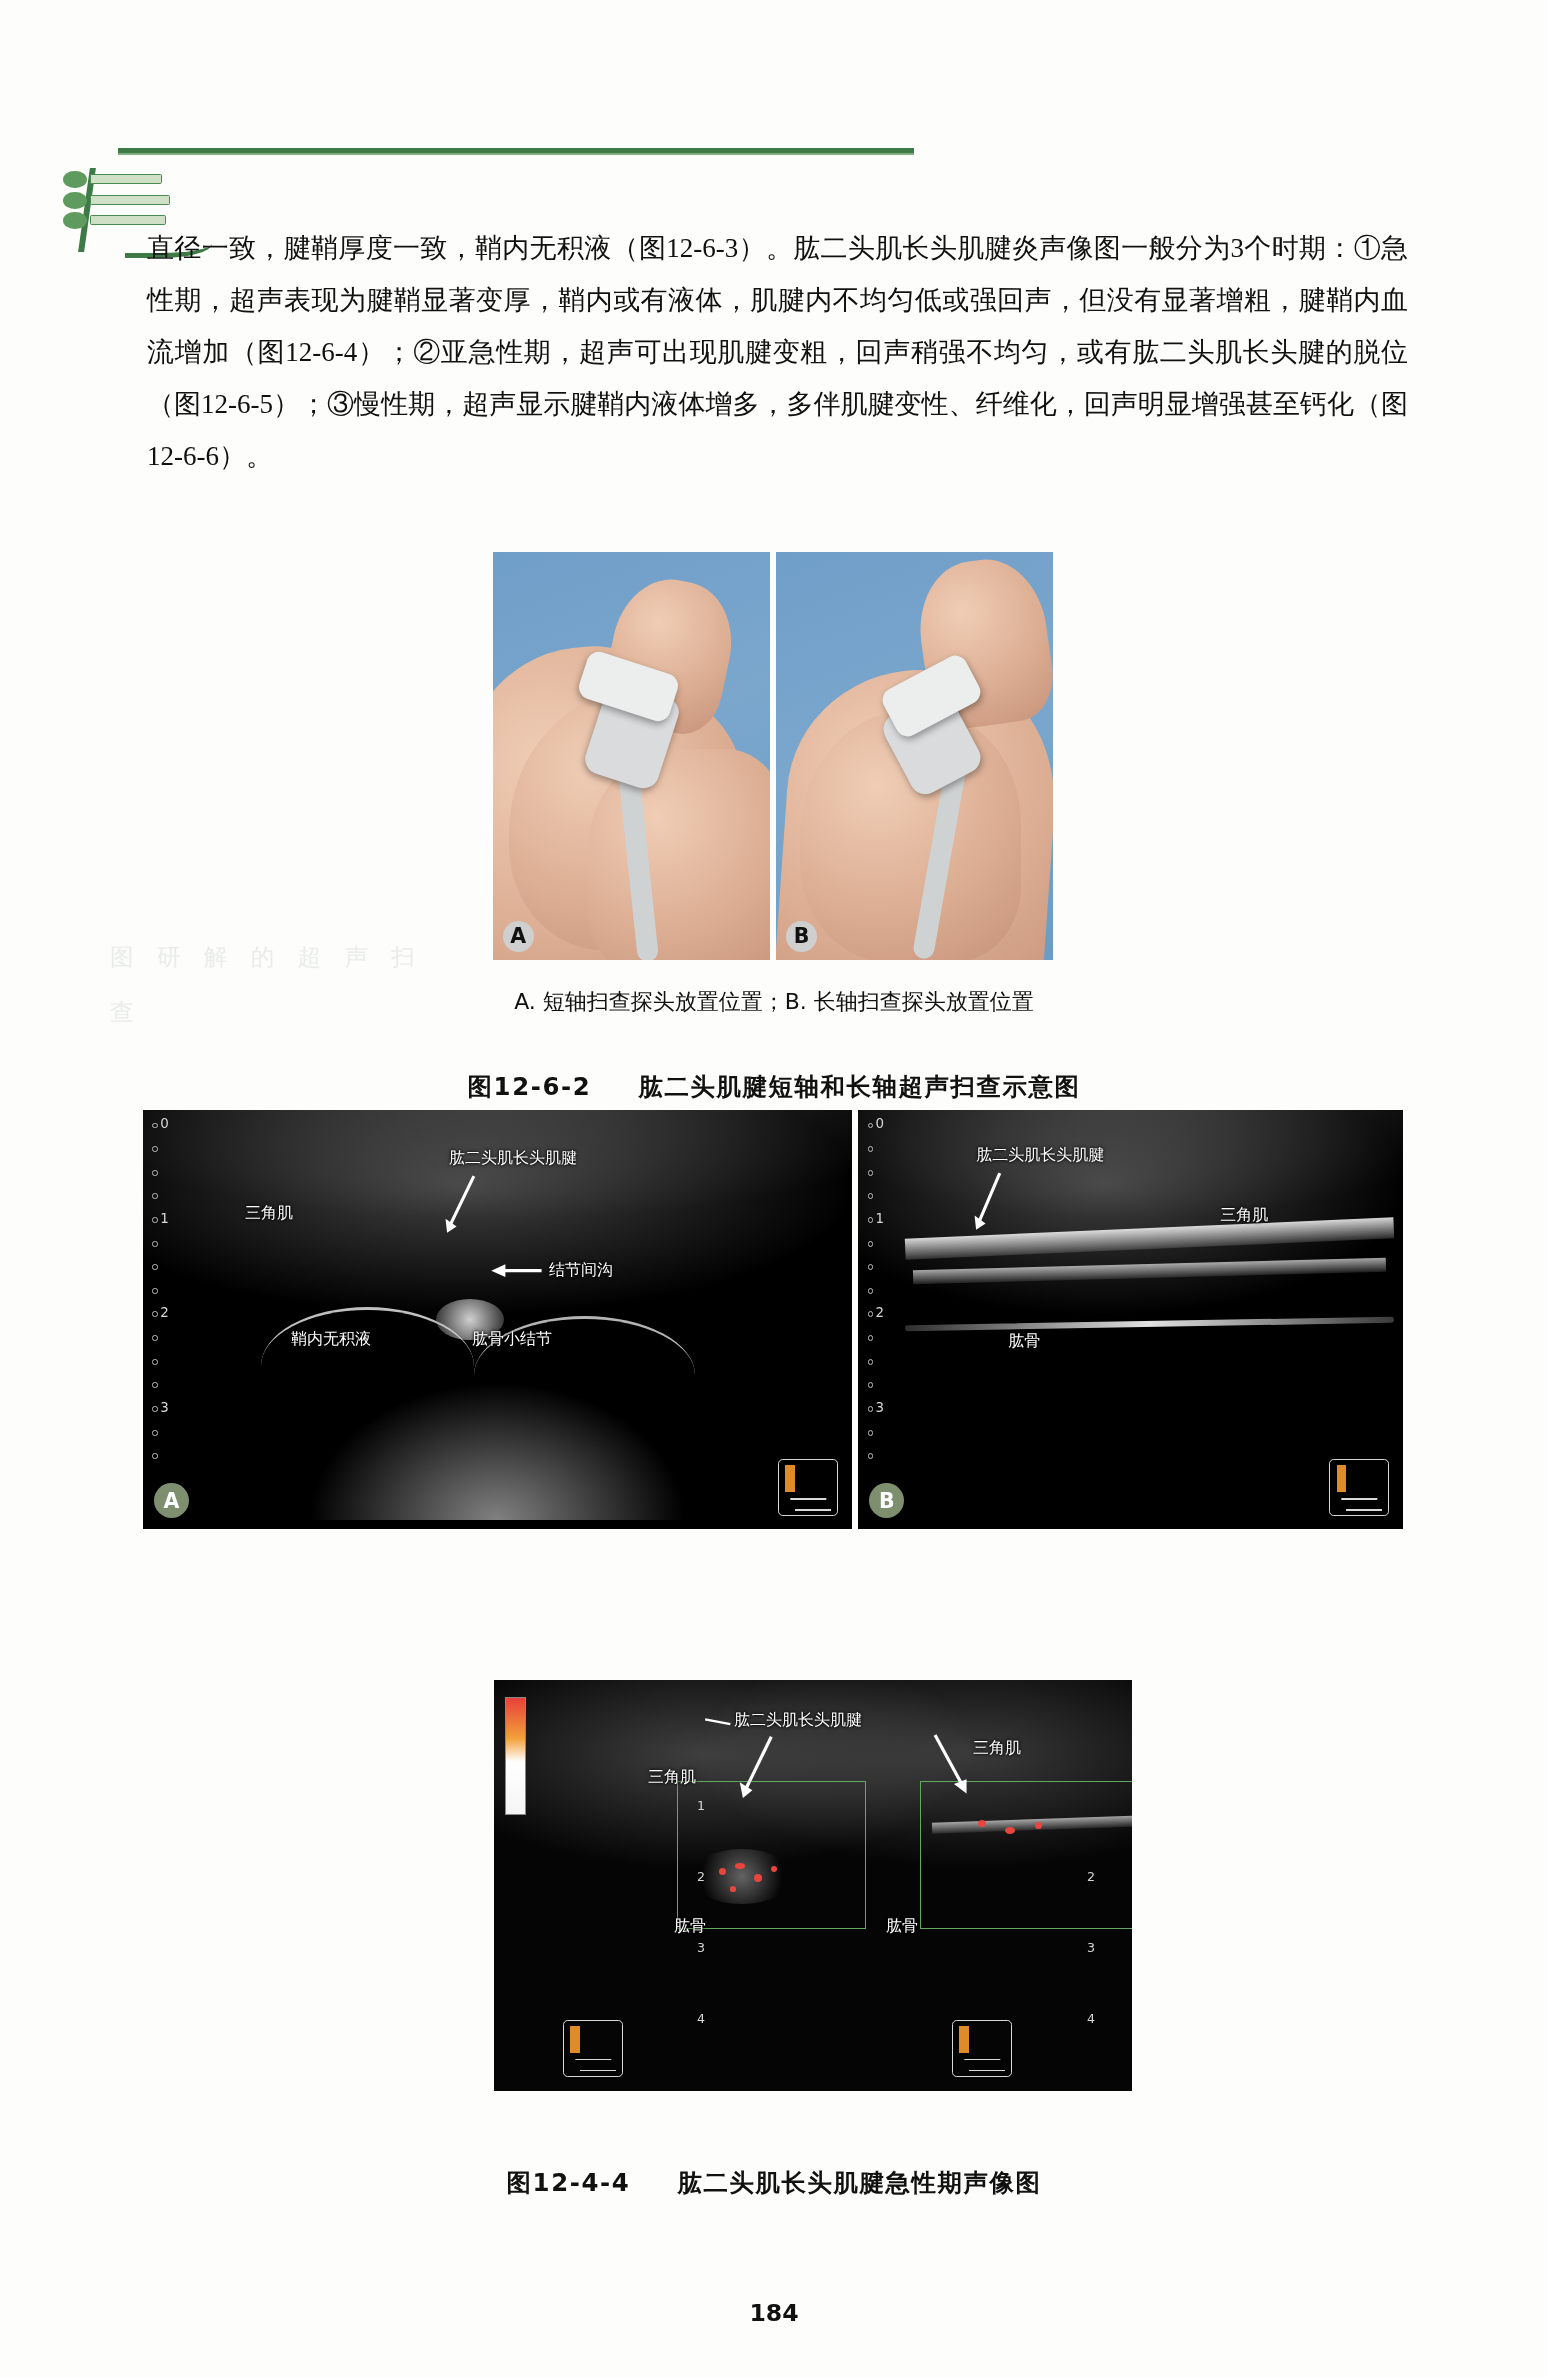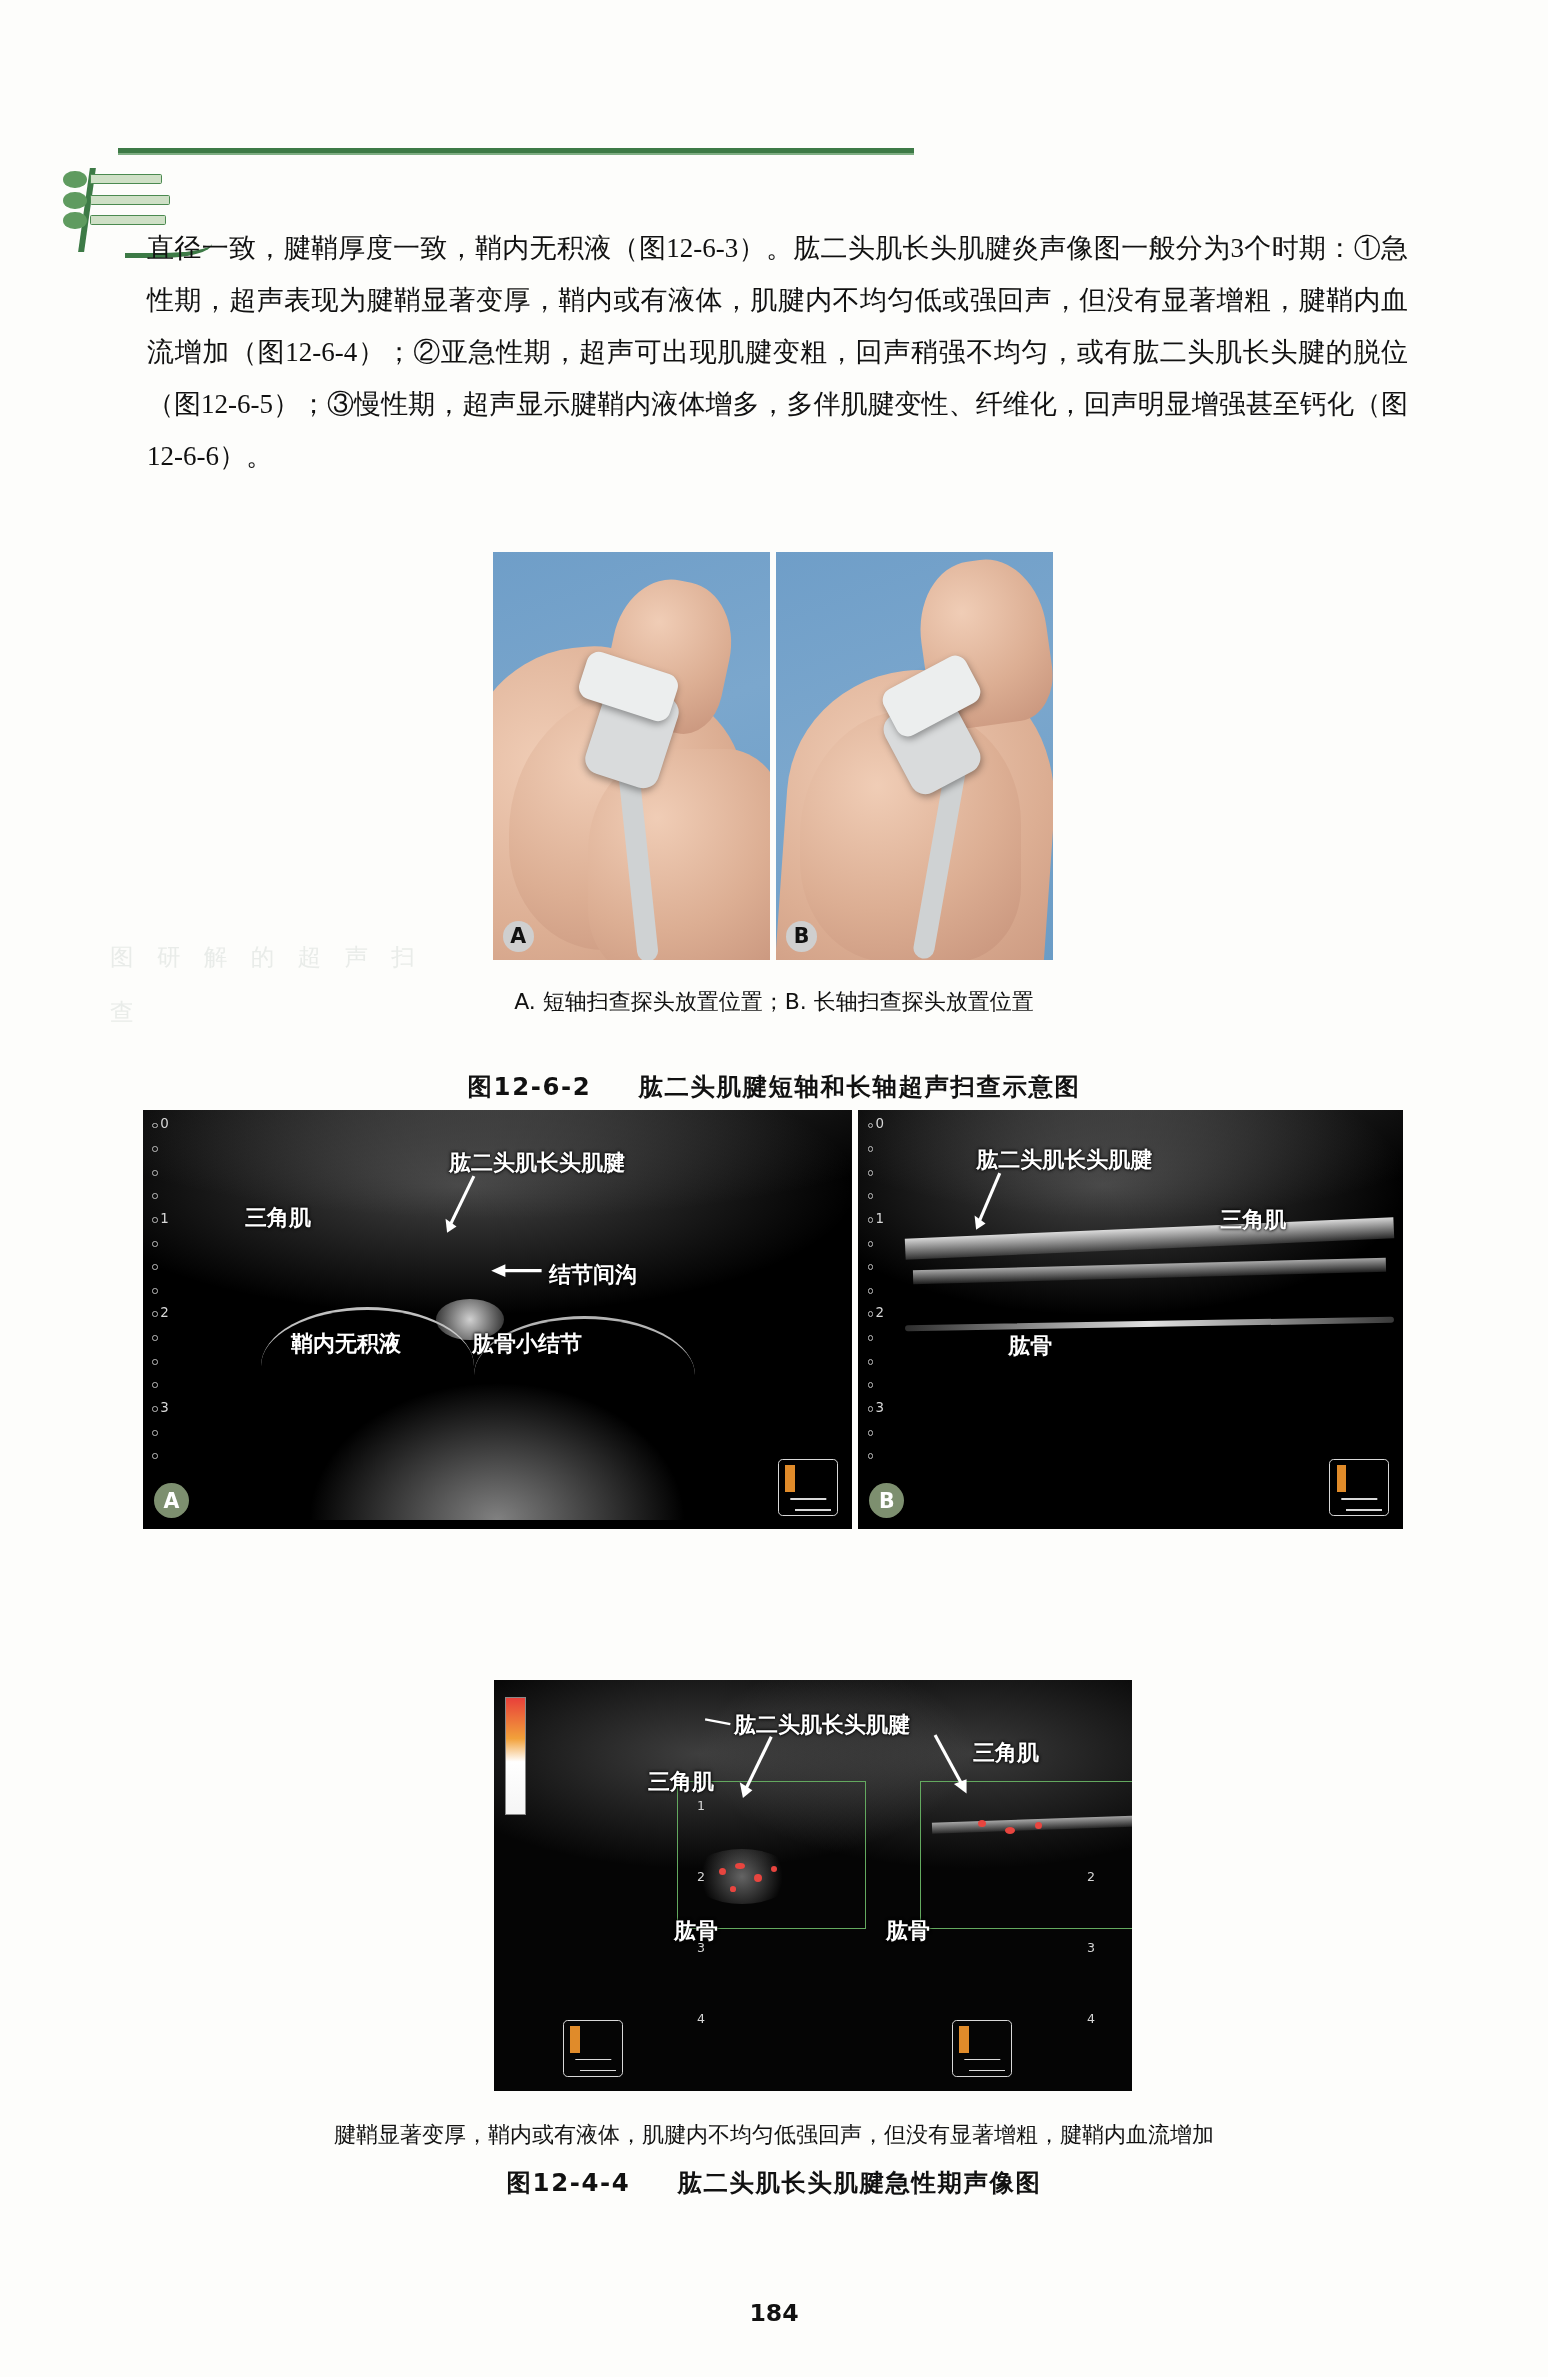--- a/index.html
+++ b/index.html
@@ -282,22 +282,22 @@
     position: absolute;
     left: 3.2px;
     width: 5.5px; height: 5.5px;
     border: 0.8px solid #bdbdbd;
     border-radius: 50%;
   }
   .uslabel {
     position: absolute;
     color: #fff;
     font-family: "DejaVu Sans", sans-serif;
-    font-size: 22px;
-    font-weight: 700;
+    font-size: 16px;
+    font-weight: 400;
     text-shadow: 0 0 3.9px #000, 0 0 2.4px #000;
     white-space: nowrap;
   }
   .usbadge {
     position: absolute;
     left: 11px; bottom: 11px;
     width: 35px; height: 35px;
     border-radius: 50%;
     background: #7d8f6f;
     color: #fff;
@@ -574,21 +574,20 @@
     <div style="position:absolute;left:203px;top:260px;color:#d6d6d6;font-size:12.6px;font-family:'DejaVu Sans',sans-serif;">3</div>
     <div style="position:absolute;left:203px;top:331px;color:#d6d6d6;font-size:12.6px;font-family:'DejaVu Sans',sans-serif;">4</div>
     <div style="position:absolute;left:593px;top:189px;color:#d6d6d6;font-size:12.6px;font-family:'DejaVu Sans',sans-serif;">2</div>
     <div style="position:absolute;left:593px;top:260px;color:#d6d6d6;font-size:12.6px;font-family:'DejaVu Sans',sans-serif;">3</div>
     <div style="position:absolute;left:593px;top:331px;color:#d6d6d6;font-size:12.6px;font-family:'DejaVu Sans',sans-serif;">4</div>
 
     <div class="orient-icon" style="left:69px;bottom:14px;"></div>
     <div class="orient-icon" style="right:120px;bottom:14px;"></div>
   </div>
 
-  <div class="figcap figsub" style="top:2120px;">腱鞘显著变厚，鞘内或有液体，肌腱内不均匀低强回声，但没有显著增粗，腱鞘内血流增加</div>
   <div class="figcap fignum" style="top:2167px;">
     <span>图12-4-4</span>
     <span style="display:inline-block;width:27px;"></span>
     <span>肱二头肌长头肌腱急性期声像图</span>
   </div>
 
   <div class="pagenum">184</div>
 
 </div>
 

